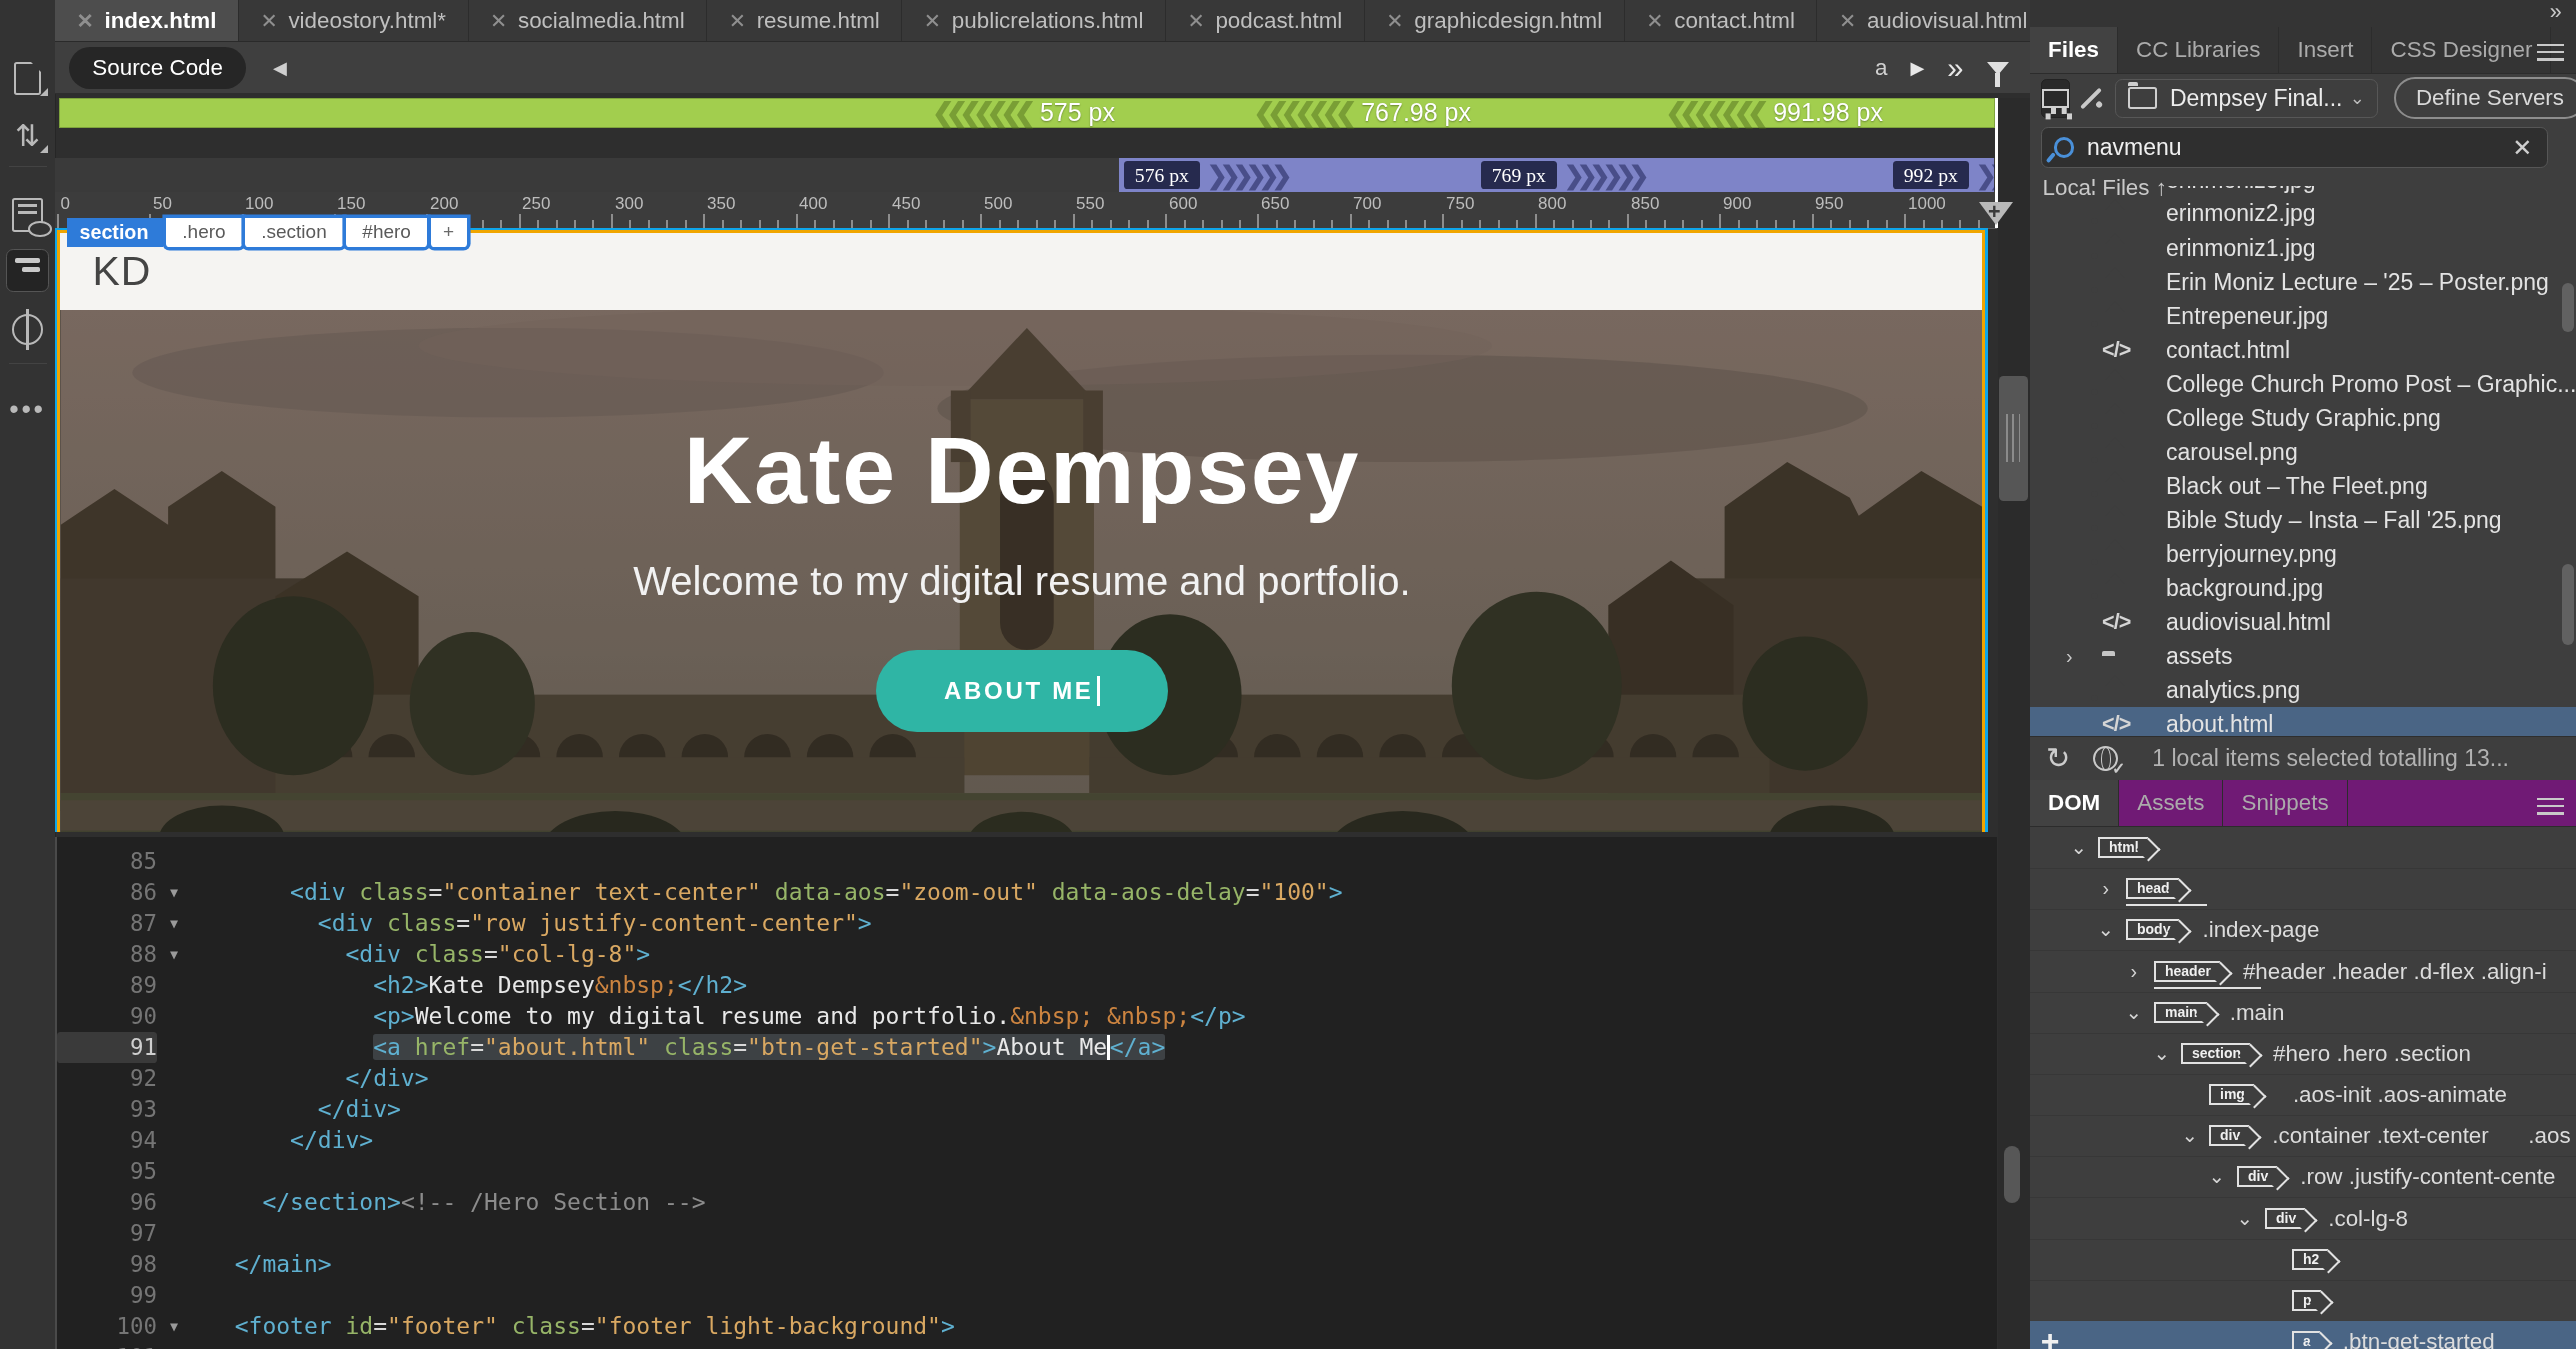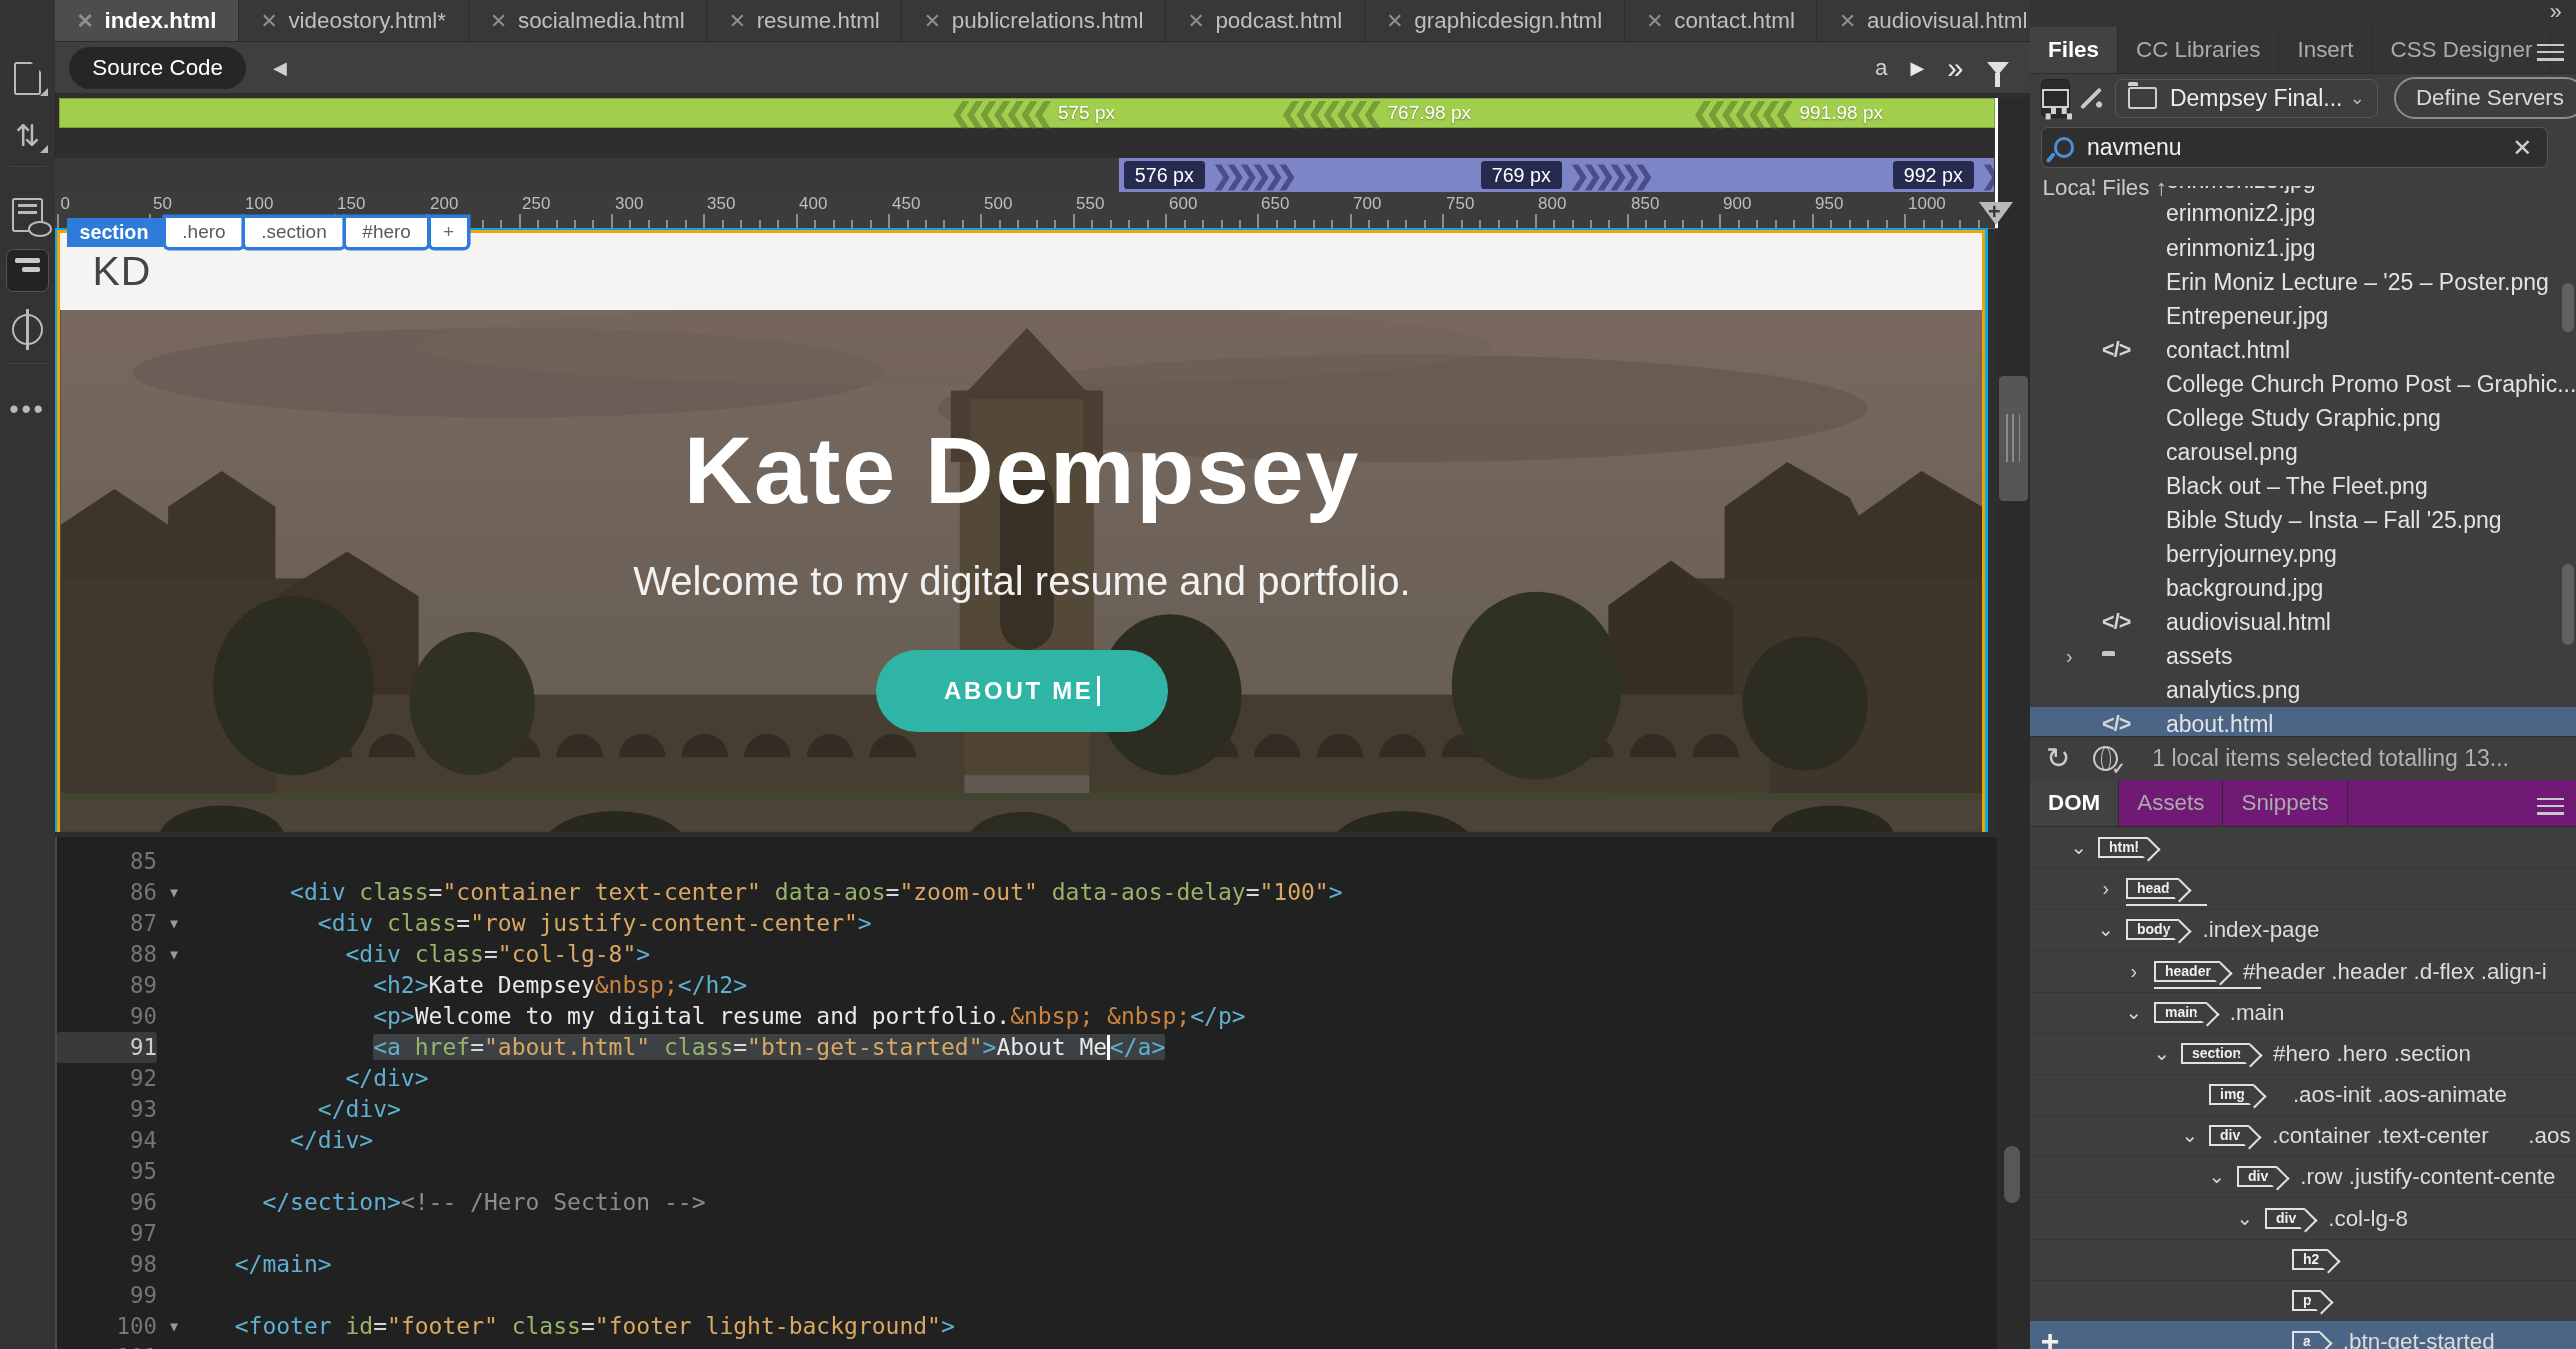--- a/index.html
+++ b/index.html
@@ -36,25 +36,25 @@
   .rel-arrow{color:#cfcfcf;font-size:18px;margin:0 27px;}
   .relfile{color:#cfcfcf;font-size:22.4px;margin-right:47px;white-space:nowrap;}
   .rel-right{position:absolute;right:21.5px;top:0;height:52px;display:flex;align-items:center;gap:23px;color:#e8e8e8;}
   .funnel{width:0;height:0;border-left:11.6px solid transparent;border-right:11.6px solid transparent;border-top:13.4px solid #e0e0e0;position:relative;}
   .funnel:after{content:"";position:absolute;left:-2.7px;top:-1.8px;width:5.4px;height:14.3px;background:#e0e0e0;}
 
   
   .mqgreen{left:59px;top:98px;width:1936px;height:30px;background:#a2ce4e;border:1.8px solid #7ea33c;box-sizing:border-box;}
   .mq-group{position:absolute;top:0;height:27px;display:flex;align-items:center;}
   .mq-chev{color:rgba(70,100,25,.45);font-size:27px;letter-spacing:-9px;margin-right:12.5px;font-weight:bold;}
-  .mq-lab{color:#fff;font-size:19px;text-shadow:0 0.9px 1.8px rgba(0,0,0,.35);white-space:nowrap;}
+  .mq-lab{color:#fff;font-size:25px;text-shadow:0 0.9px 1.8px rgba(0,0,0,.35);white-space:nowrap;}
   .sizebar{left:55px;top:158px;width:1940px;height:34px;background:#3a3a3a;}
   .bluebar{position:absolute;left:1064px;top:0;width:875px;height:34px;background:#7e84c8;}
   .chipgrp{position:absolute;top:2.7px;display:flex;align-items:center;}
-  .szchip{background:#262a4e;color:#fff;font-size:19.7px;border-radius:3.6px;padding:2.7px 10.7px;white-space:nowrap;}
+  .szchip{background:#262a4e;color:#fff;font-size:19.7px;border-radius:3.6px;padding:2.7px 10.7px;white-space:nowrap;font-family:Liberation Serif, serif;}
   .szchev{color:rgba(30,34,85,.55);font-size:25px;letter-spacing:-8px;margin-left:7.2px;font-weight:bold;}
 
   
   .ruler{left:55px;top:192px;width:1942px;height:37px;background:#3c3c3c;border-bottom:1.8px solid #5a5a5a;box-sizing:border-box;}
   .tick{position:absolute;bottom:0;width:1.8px;background:#8d8d8d;}
   .tick.minor{height:8px;}
   .tick.major{height:14.3px;}
   .ticklab{position:absolute;top:1.8px;color:#bdbdbd;font-size:17px;}
   .scrubline{left:1995px;top:98px;width:2.7px;height:130px;background:#fff;z-index:30;}
   .scrubtri{left:1979px;top:202px;z-index:31;width:0;height:0;border-left:17px solid transparent;border-right:17px solid transparent;border-top:23px solid #b9b9b9;}

